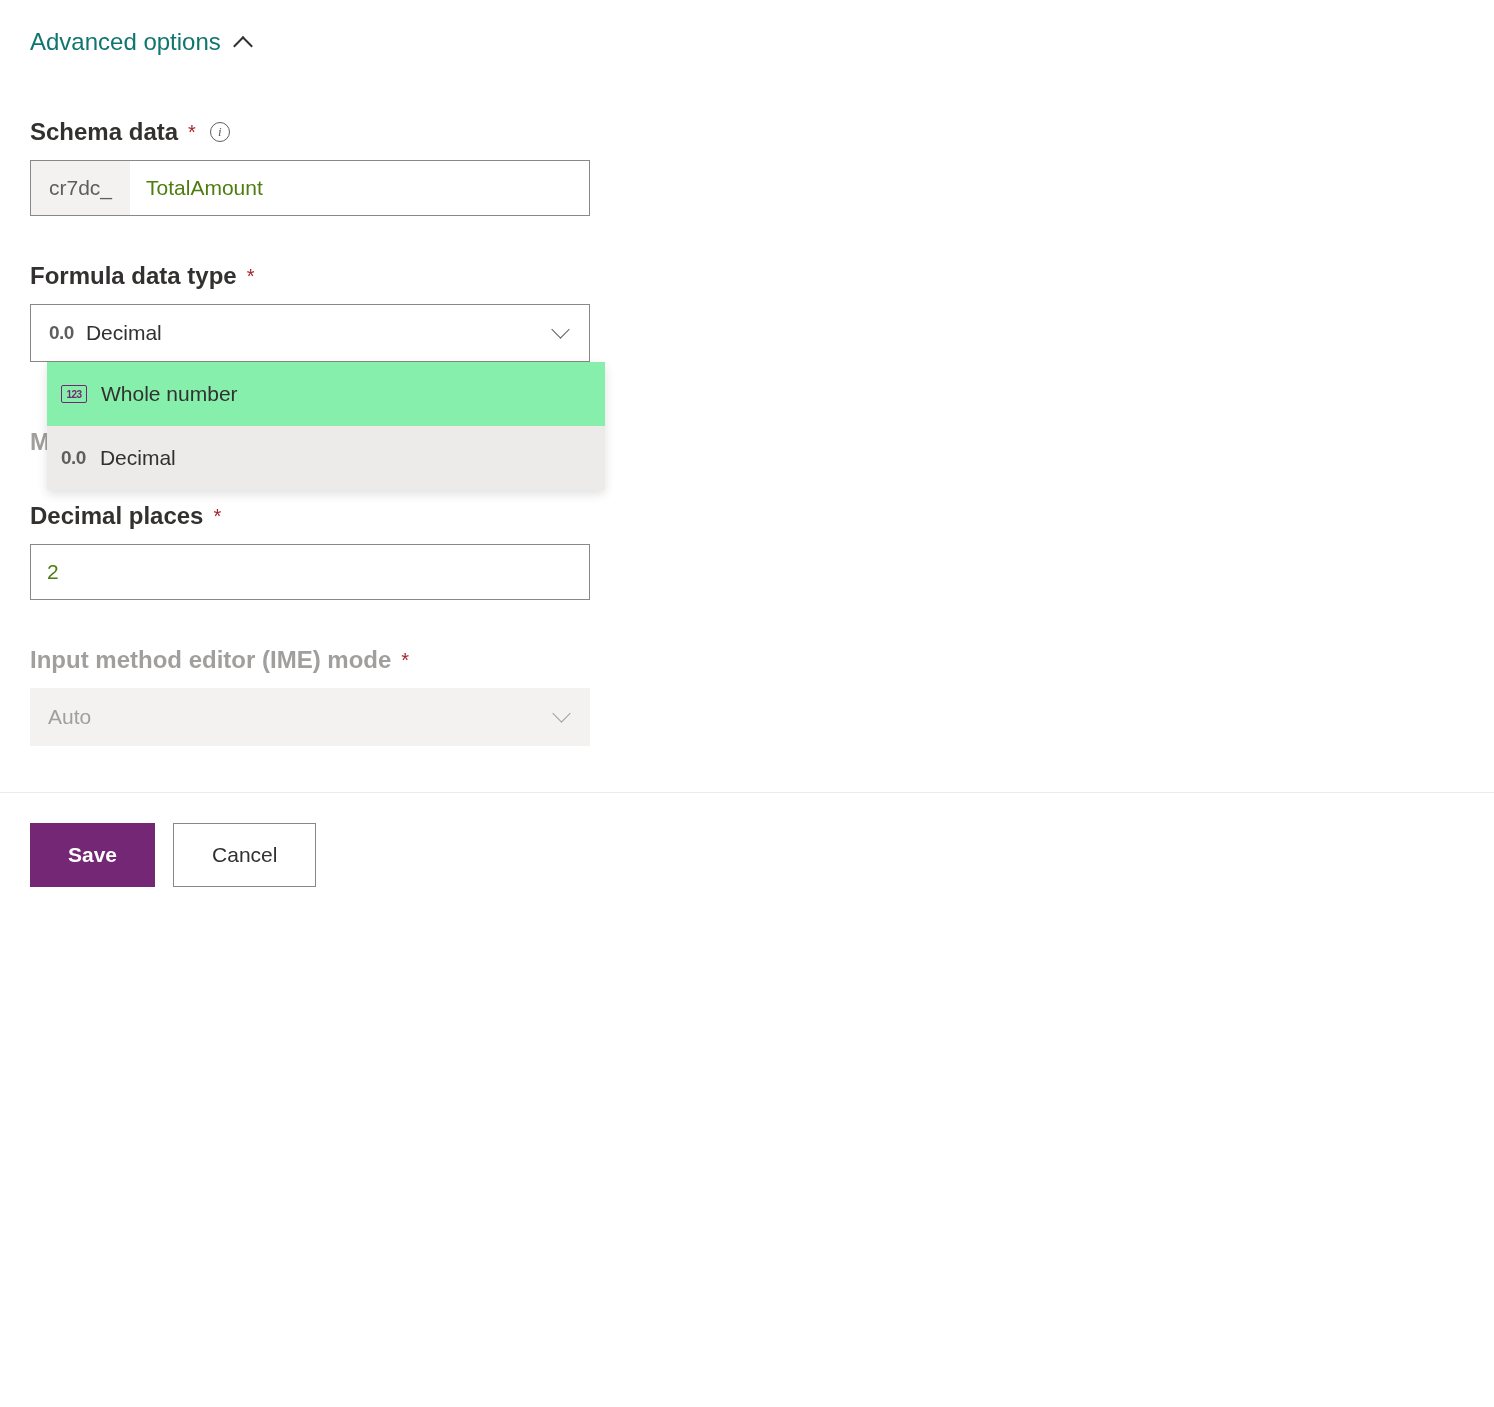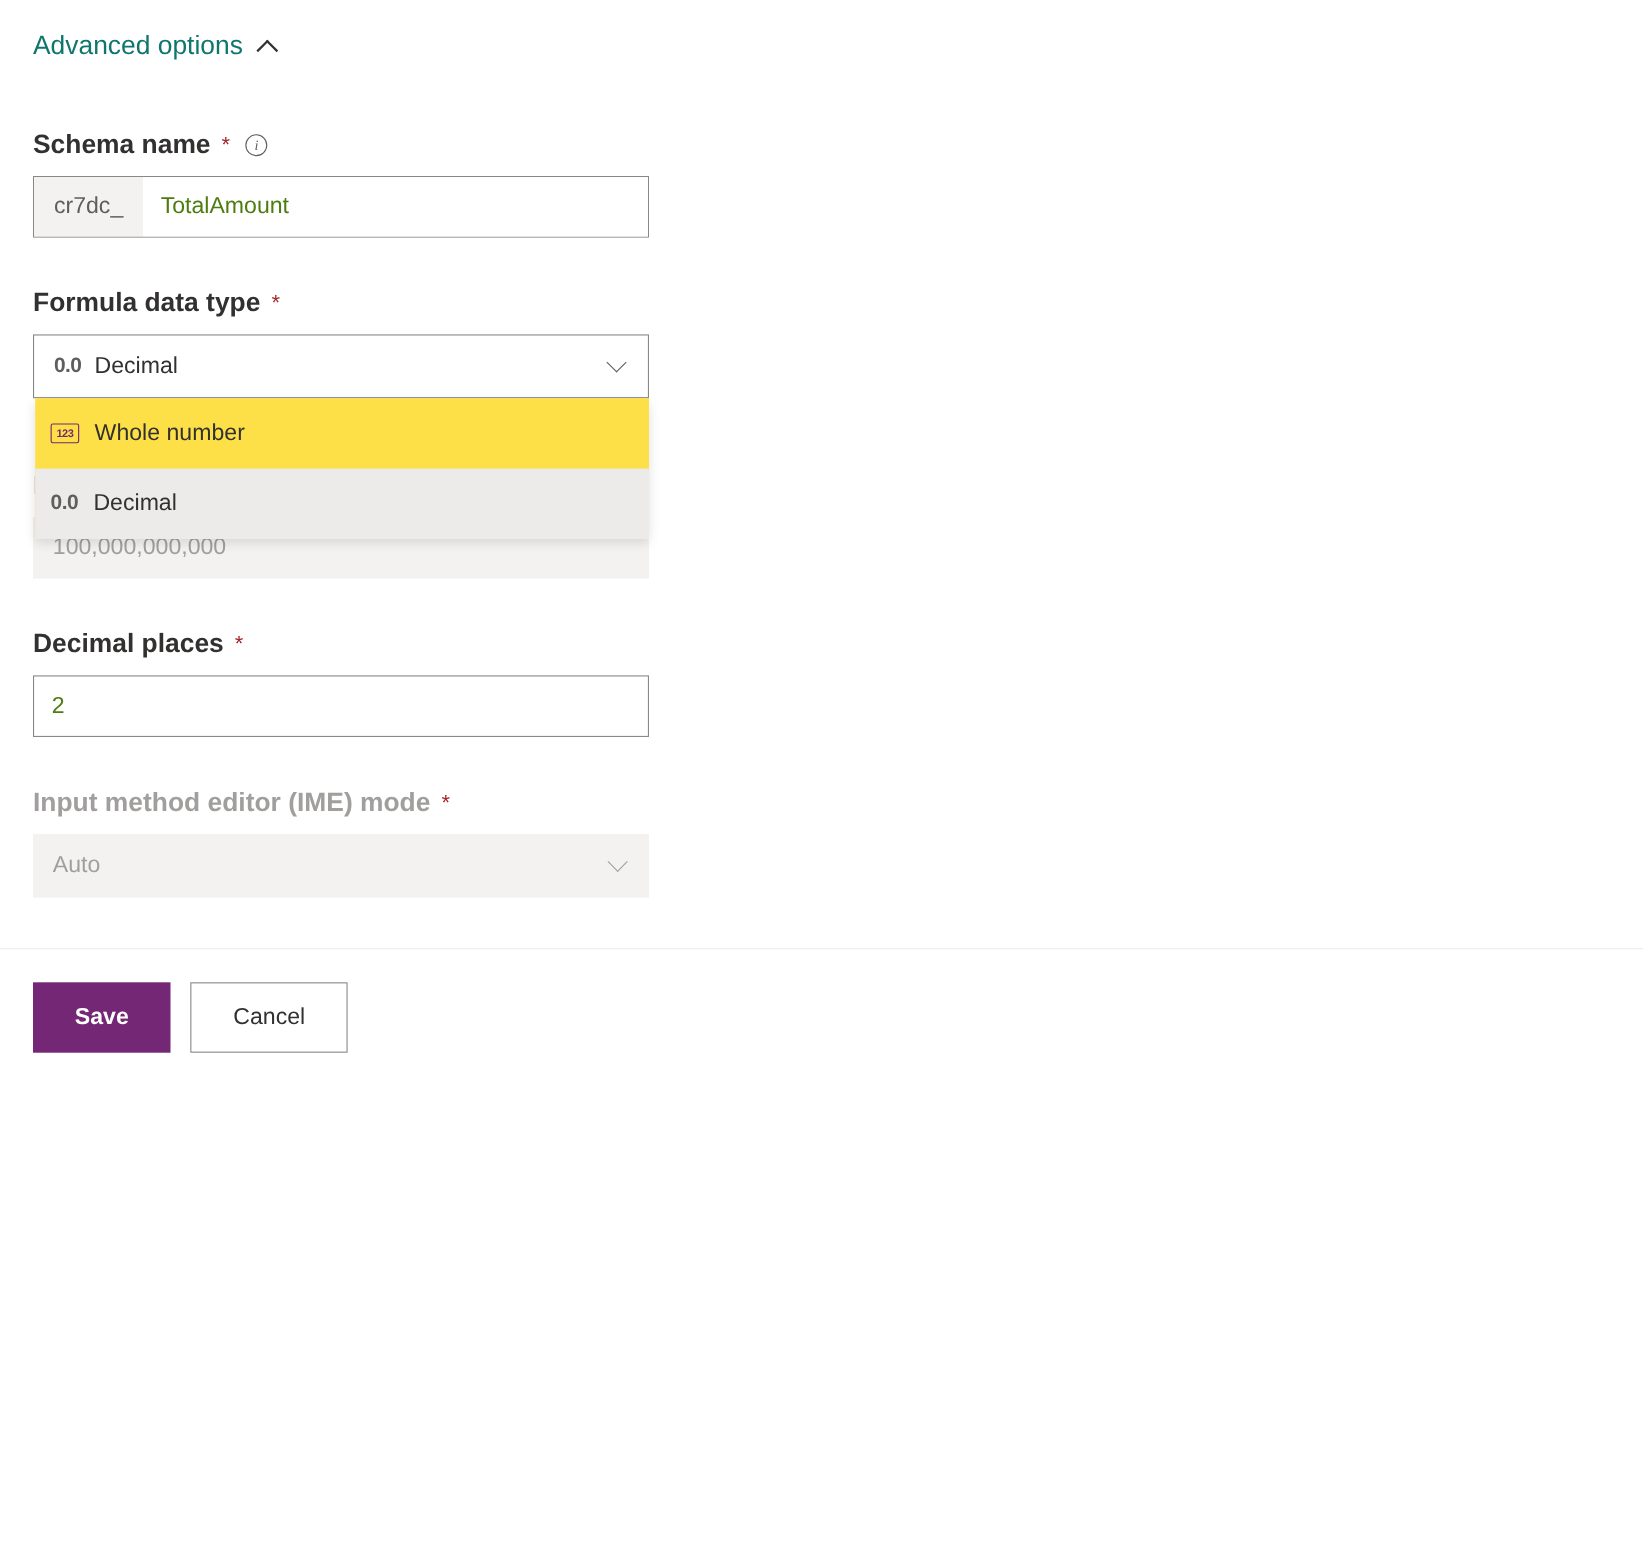--- a/index.html
+++ b/index.html
@@ -164,23 +164,23 @@
       transform: rotate(135deg);
       top: -2px;
       right: 4px;
     }
     .dropdown.disabled .dropdown-chevron::before {
       border-color: #a19f9d;
     }
     .dropdown-list {
       position: absolute;
       top: 100%;
-      left: 1px;
+      left: 16px;
       width: 100%;
-      background: #fde047;
+      background: #86efac;
       box-shadow: 0 4px 10px rgba(0,0,0,0.12);
       margin-top: 1px;
       z-index: 10;
     }
     .dropdown-option {
       height: 64px;
       display: flex;
       align-items: center;
       padding: 0 14px;
       cursor: pointer;
@@ -243,21 +243,21 @@
 <body>
 
 <div class="container">
   <div class="section-header">
     <span class="section-header-text">Advanced options</span>
     <span class="chevron-up"></span>
   </div>
 
   <div class="form-group">
     <div class="label-row">
-      <span class="field-label">Schema name</span>
+      <span class="field-label">Schema data</span>
       <span class="required-star">*</span>
       <span class="info-icon">i</span>
     </div>
     <div class="input-wrapper">
       <div class="input-prefix">cr7dc_</div>
       <input class="text-input" type="text" value="TotalAmount" style="">
     </div>
   </div>
 
   <div class="form-group form-group-dropdown-open">
@@ -289,21 +289,20 @@
         </div>
       </div>
     </div>
   </div>
 
   <div class="form-group">
     <div class="label-row">
       <span class="field-label disabled">Maximum value</span>
       <span class="required-star">*</span>
     </div>
-    <input class="text-input disabled" type="text" readonly="" value="100,000,000,000" style="">
   </div>
 
   <div class="form-group">
     <div class="label-row">
       <span class="field-label">Decimal places</span>
       <span class="required-star">*</span>
     </div>
     <input class="text-input bordered" type="text" value="2" style="">
   </div>
 

